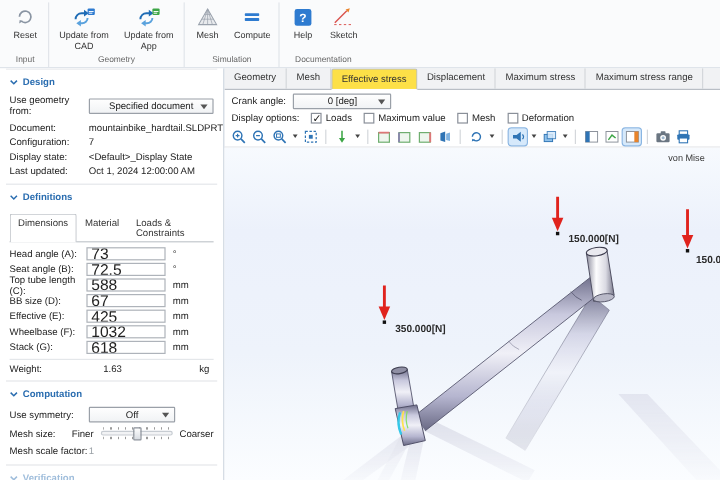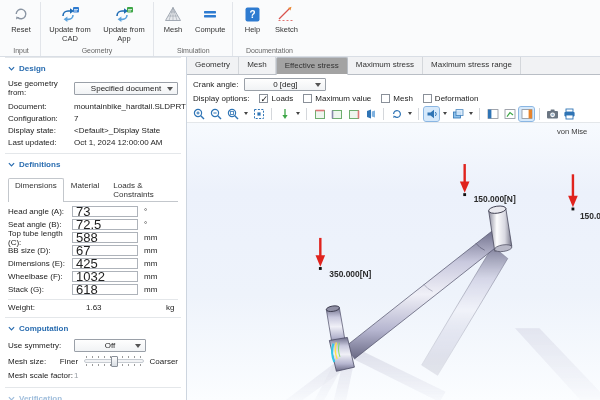--- a/index.html
+++ b/index.html
@@ -44,21 +44,21 @@
   .slider-wrap { margin:0 6px; width:62px; }
   .ticks { height:2px; background:repeating-linear-gradient(90deg,#9a9a9a 0 1px,transparent 1px 6px); margin:1px 2px; }
   .groove { position:relative; height:4px; border:1px solid #c7ccd2; background:#f2f3f5; border-radius:2px; }
   .thumb { position:absolute; left:45%; top:-4px; width:7px; height:11px; background:linear-gradient(#fdfdfd,#d8dde3); border:1px solid #8a9099; border-radius:1px; cursor:pointer; }
   .dim-text { color:#9aa0a6; }
   .faded-section { opacity:0.45; }
 
   
   .mtabs { display:flex; background:#f1f2f4; border-bottom:1px solid #b9bec5; height:18px; align-items:flex-end; }
   .mtab { padding:3px 8px 3px; border-right:1px solid #d4d7db; color:#333; cursor:pointer; height:17px; }
-  .mtab.active { background:#a3a3a3; border:1px solid #b9bec5; border-bottom:1px solid #fff; height:18px; margin-bottom:-1px; border-radius:2px 2px 0 0; }
+  .mtab.active { background:#fde047; border:1px solid #b9bec5; border-bottom:1px solid #fff; height:18px; margin-bottom:-1px; border-radius:2px 2px 0 0; }
   .ctrl-row { display:flex; align-items:center; padding:3px 6px 1px; background:#fff; }
   .ctrl-row .clabel { margin-right:6px; }
   .chk-row { display:flex; align-items:center; gap:10px; padding:2px 6px 2px; background:#fff; }
   .chk { display:flex; align-items:center; gap:3px; cursor:pointer; }
   .chk .box { width:9px; height:9px; border:1px solid #8a9099; background:#fff; position:relative; }
   .chk.checked .box::after { content:""; position:absolute; left:1px; top:-1px; width:6px; height:3px; border-left:none; border-bottom:1.6px solid #222; border-right:1.6px solid #222; transform:rotate(40deg) scaleX(-1); }
   .chk.checked .box::after { transform:none; border:none; content:"✓"; font-size:9px; line-height:8px; color:#111; left:0; top:0; }
 
   
   .gtoolbar { display:flex; align-items:center; gap:2px; padding:2px 4px; background:#fff; border-bottom:1px solid #e4e7ea; height:18px; }
@@ -237,21 +237,21 @@
           <span class="flabel">Top tube length (C):</span>
           <input value="588" style="">
           <span class="funit">mm</span>
         </div>
       <div class="frow">
           <span class="flabel">BB size (D):</span>
           <input value="67" style="">
           <span class="funit">mm</span>
         </div>
       <div class="frow">
-          <span class="flabel">Dimensions (E):</span>
+          <span class="flabel">Effective (E):</span>
           <input value="425" style="">
           <span class="funit">mm</span>
         </div>
       <div class="frow">
           <span class="flabel">Wheelbase (F):</span>
           <input value="1032" style="">
           <span class="funit">mm</span>
         </div>
       <div class="frow">
           <span class="flabel">Stack (G):</span>
@@ -304,20 +304,21 @@
         </svg>
       <span>Verification</span>
     </div>
   </div>
 
   <div class="main">
     <div class="mtabs">
       <div class="mtab">Geometry</div>
       <div class="mtab">Mesh</div>
       <div class="mtab active">Effective stress</div>
+      <div class="mtab">Displacement</div>
       <div class="mtab">Maximum stress</div>
       <div class="mtab">Maximum stress range</div>
     </div>
 
     <div class="ctrl-row">
       <span class="clabel">Crank angle:</span>
       <div class="combo" style="width:82px;">
         <span>0 [deg]</span>
         <span class="caret"></span>
       </div>

